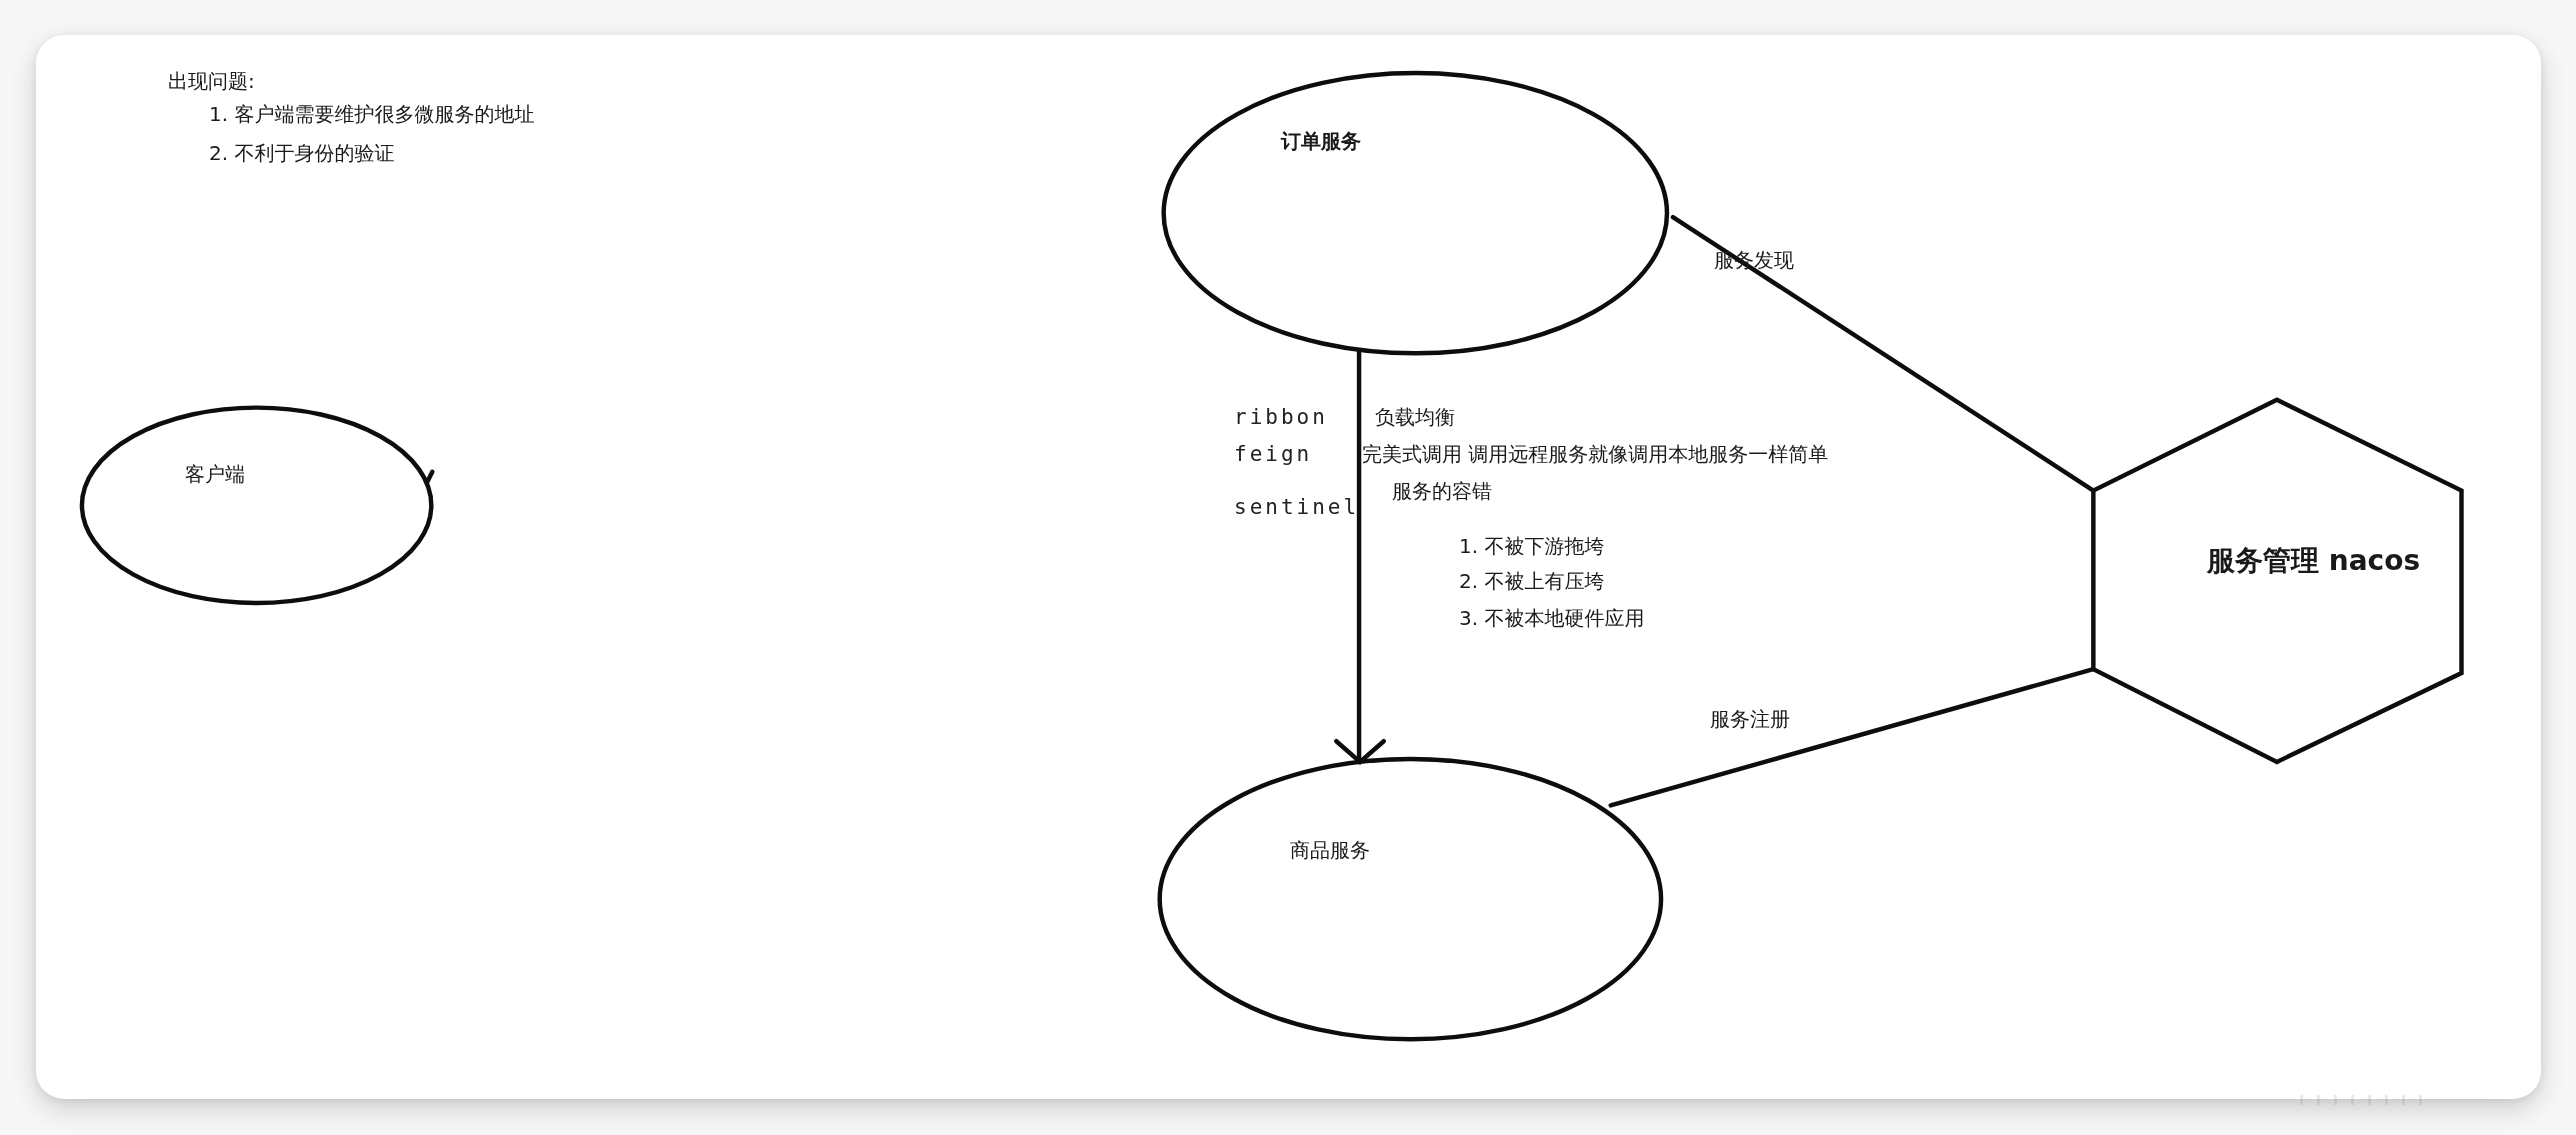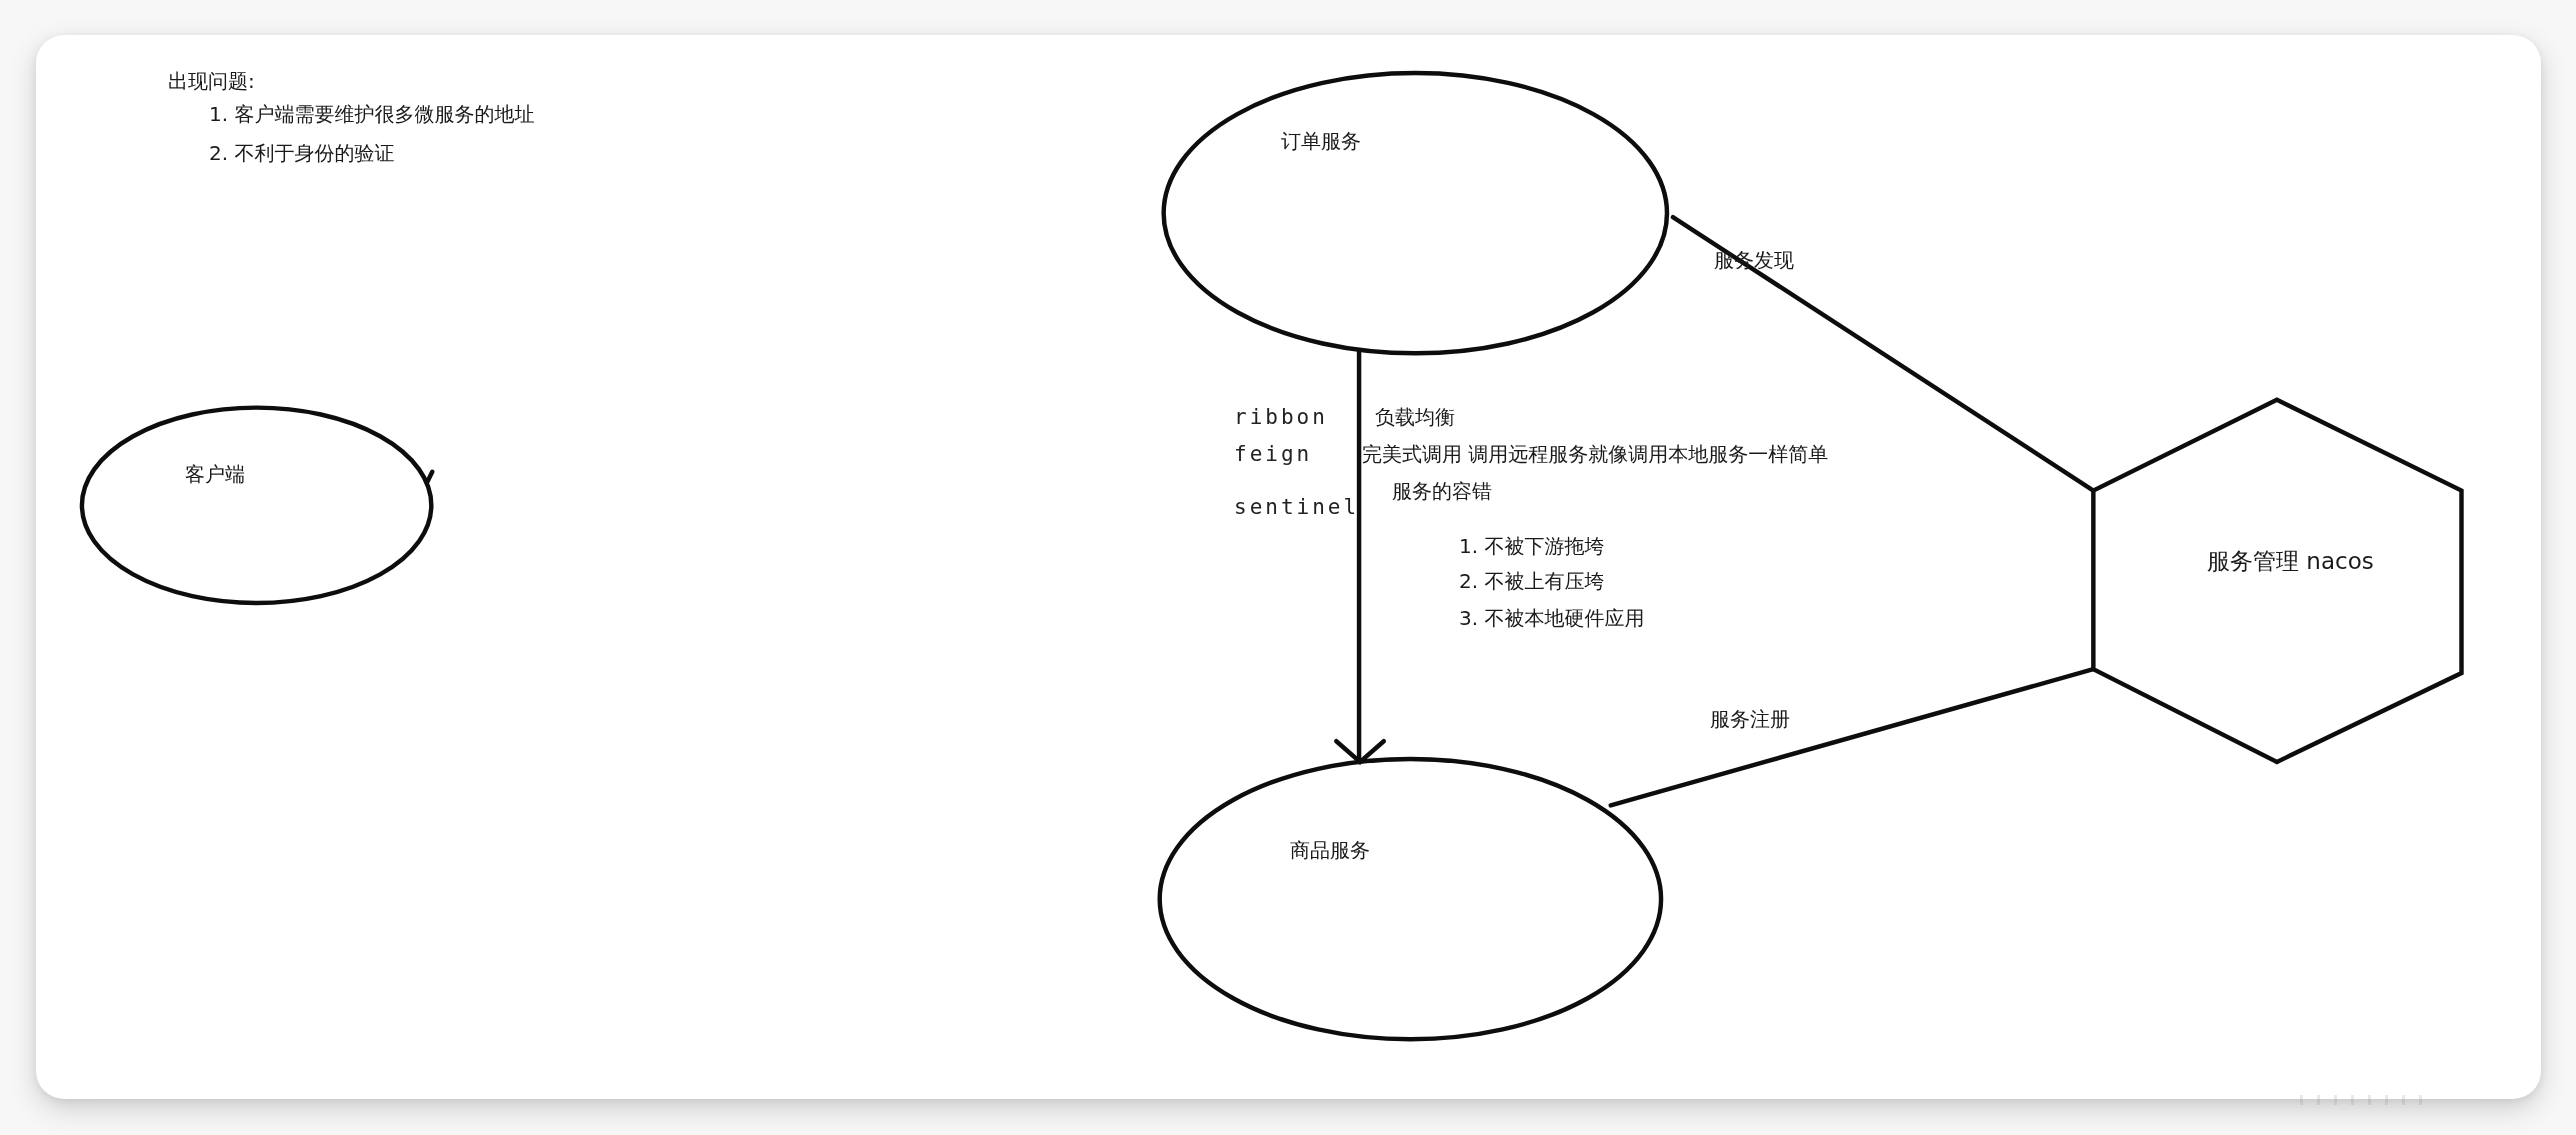--- a/index.html
+++ b/index.html
@@ -48,23 +48,23 @@
   <line class="edge" x1="1695" y1="220" x2="2121" y2="497"></line>
 
   <line class="edge" x1="1632" y1="816" x2="2121" y2="678"></line>
 </svg>
 
 <div class="lbl" style="left:168px; top:81px;">出现问题:</div>
 <div class="lbl" style="left:209px; top:114px;">1. 客户端需要维护很多微服务的地址</div>
 <div class="lbl" style="left:209px; top:153px;">2. 不利于身份的验证</div>
 
 <div class="lbl" style="left:185px; top:474px;">客户端</div>
-<div class="lbl" style="left:1281px; top:141px;">订单服务</div>
+<div class="lbl" style="left:1281px; top:141px;font-weight:bold;">订单服务</div>
 <div class="lbl" style="left:1290px; top:850px;">商品服务</div>
-<div class="lbl" style="left:2207px; top:561px; font-size:23px;">服务管理 nacos</div>
+<div class="lbl" style="left:2207px; top:561px; font-size:28px;font-weight:bold;">服务管理 nacos</div>
 
 <div class="lbl" style="left:1714px; top:260px;">服务发现</div>
 <div class="lbl" style="left:1710px; top:719px;">服务注册</div>
 
 <div class="lbl mono" style="left:1234px; top:417px;">ribbon</div>
 <div class="lbl" style="left:1375px; top:417px;">负载均衡</div>
 <div class="lbl mono" style="left:1234px; top:454px;">feign</div>
 <div class="lbl" style="left:1362px; top:454px;text-align:right;">完美式调用 调用远程服务就像调用本地服务一样简单</div>
 <div class="lbl mono" style="left:1234px; top:491px;margin-top:16px;">sentinel</div>
 <div class="lbl" style="left:1392px; top:491px;">服务的容错</div>

